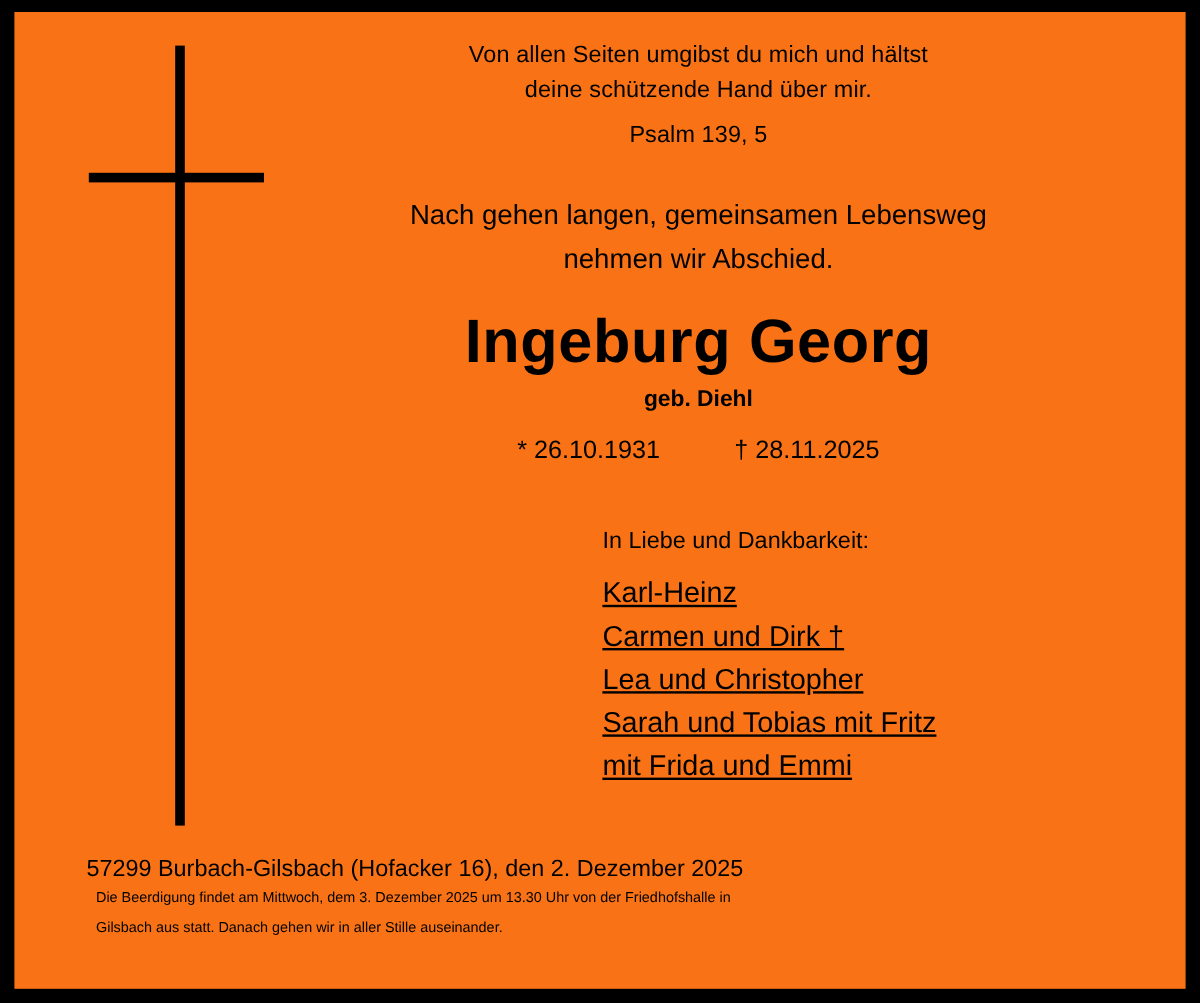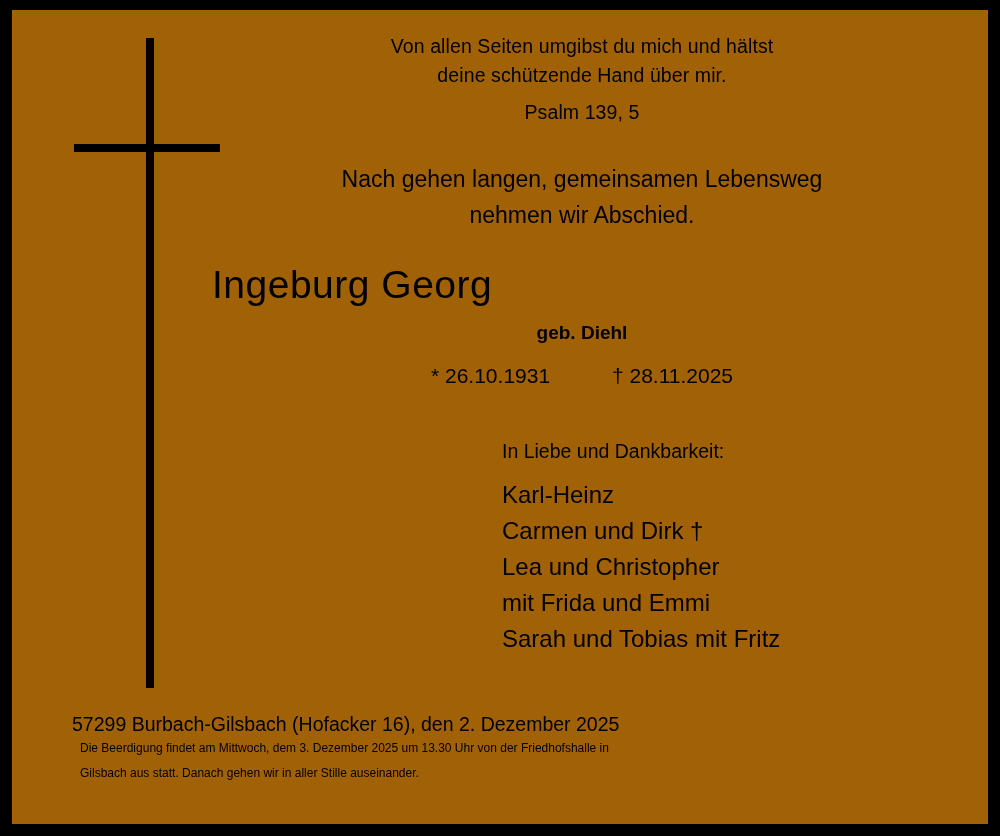--- a/index.html
+++ b/index.html
@@ -17,21 +17,21 @@
     height: 836px;
     background: #000000;
     box-sizing: border-box;
     padding: 10px 12px 12px 12px;
     overflow: hidden;
   }
   .card {
     position: relative;
     width: 100%;
     height: 100%;
-    background: #a16207;
+    background: #f97316;
     box-sizing: border-box;
     overflow: hidden;
   }
 
   
   .cross {
     position: absolute;
     left: 62px;
     top: 28px;
     width: 150px;
@@ -75,23 +75,23 @@
 
   .intro {
     margin-top: 34px;
     text-align: center;
     font-size: 23px;
     line-height: 36px;
   }
 
   .name {
     margin-top: 22px;
-    text-align: left;
-    font-size: 39px;
-    font-weight: 400;
+    text-align: center;
+    font-size: 51px;
+    font-weight: 700;
     letter-spacing: 0.5px;
     line-height: 60px;
   }
 
   .maiden {
     margin-top: 7px;
     text-align: center;
     font-size: 19px;
     font-weight: bold;
   }
@@ -112,20 +112,21 @@
     margin-bottom: 14px;
   }
   .family ul {
     list-style: none;
     margin: 0;
     padding: 0;
   }
   .family li {
     font-size: 24px;
     line-height: 36px;
+    text-decoration: underline;
   }
 
   .footer {
     position: absolute;
     left: 60px;
     right: 40px;
     bottom: 38px;
   }
   .footer .place {
     font-size: 19.5px;
@@ -168,22 +169,22 @@
         <span class="born">* 26.10.1931</span>
         <span class="died">† 28.11.2025</span>
       </div>
 
       <div class="family">
         <div class="lead">In Liebe und Dankbarkeit:</div>
         <ul>
           <li>Karl-Heinz</li>
           <li>Carmen und Dirk †</li>
           <li>Lea und Christopher</li>
+          <li>Sarah und Tobias mit Fritz</li>
           <li>mit Frida und Emmi</li>
-          <li>Sarah und Tobias mit Fritz</li>
         </ul>
       </div>
 
     </div>
 
     <div class="footer">
       <div class="place">57299 Burbach-Gilsbach (Hofacker 16), den 2. Dezember 2025</div>
       <div class="notice">
         <div>Die Beerdigung findet am Mittwoch, dem 3. Dezember 2025 um 13.30 Uhr von der Friedhofshalle in</div>
         <div>Gilsbach aus statt. Danach gehen wir in aller Stille auseinander.</div>

